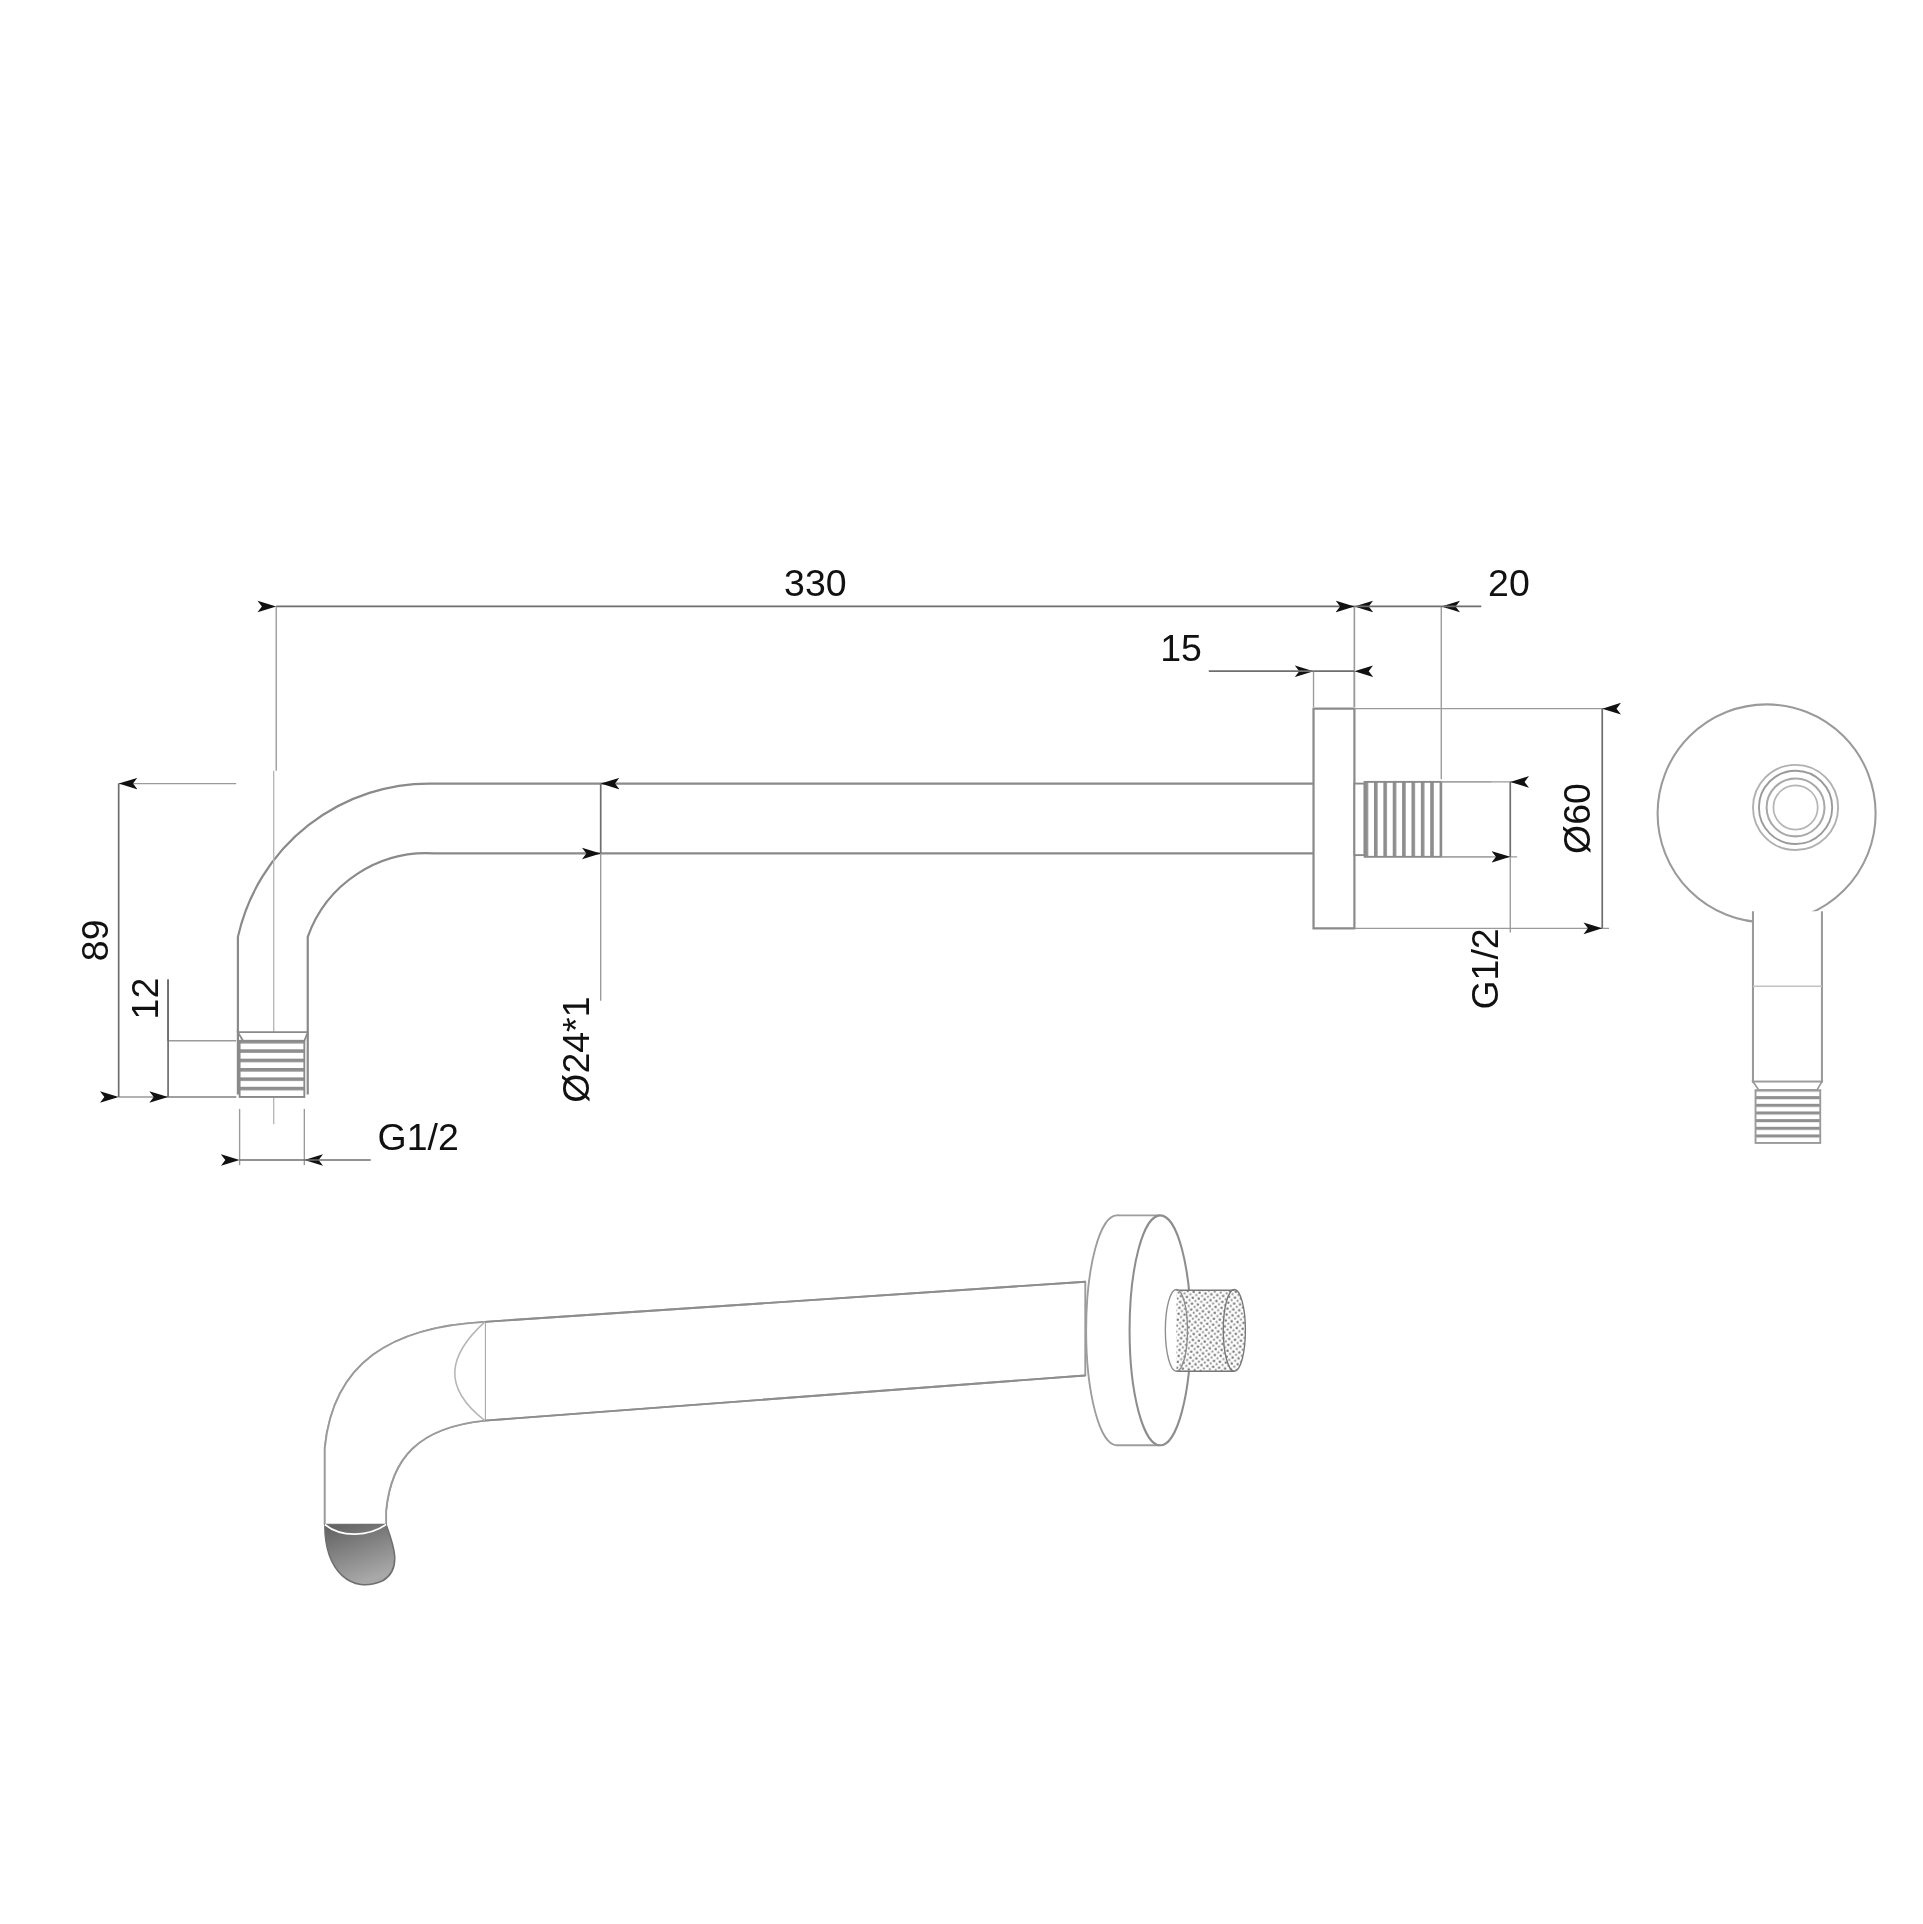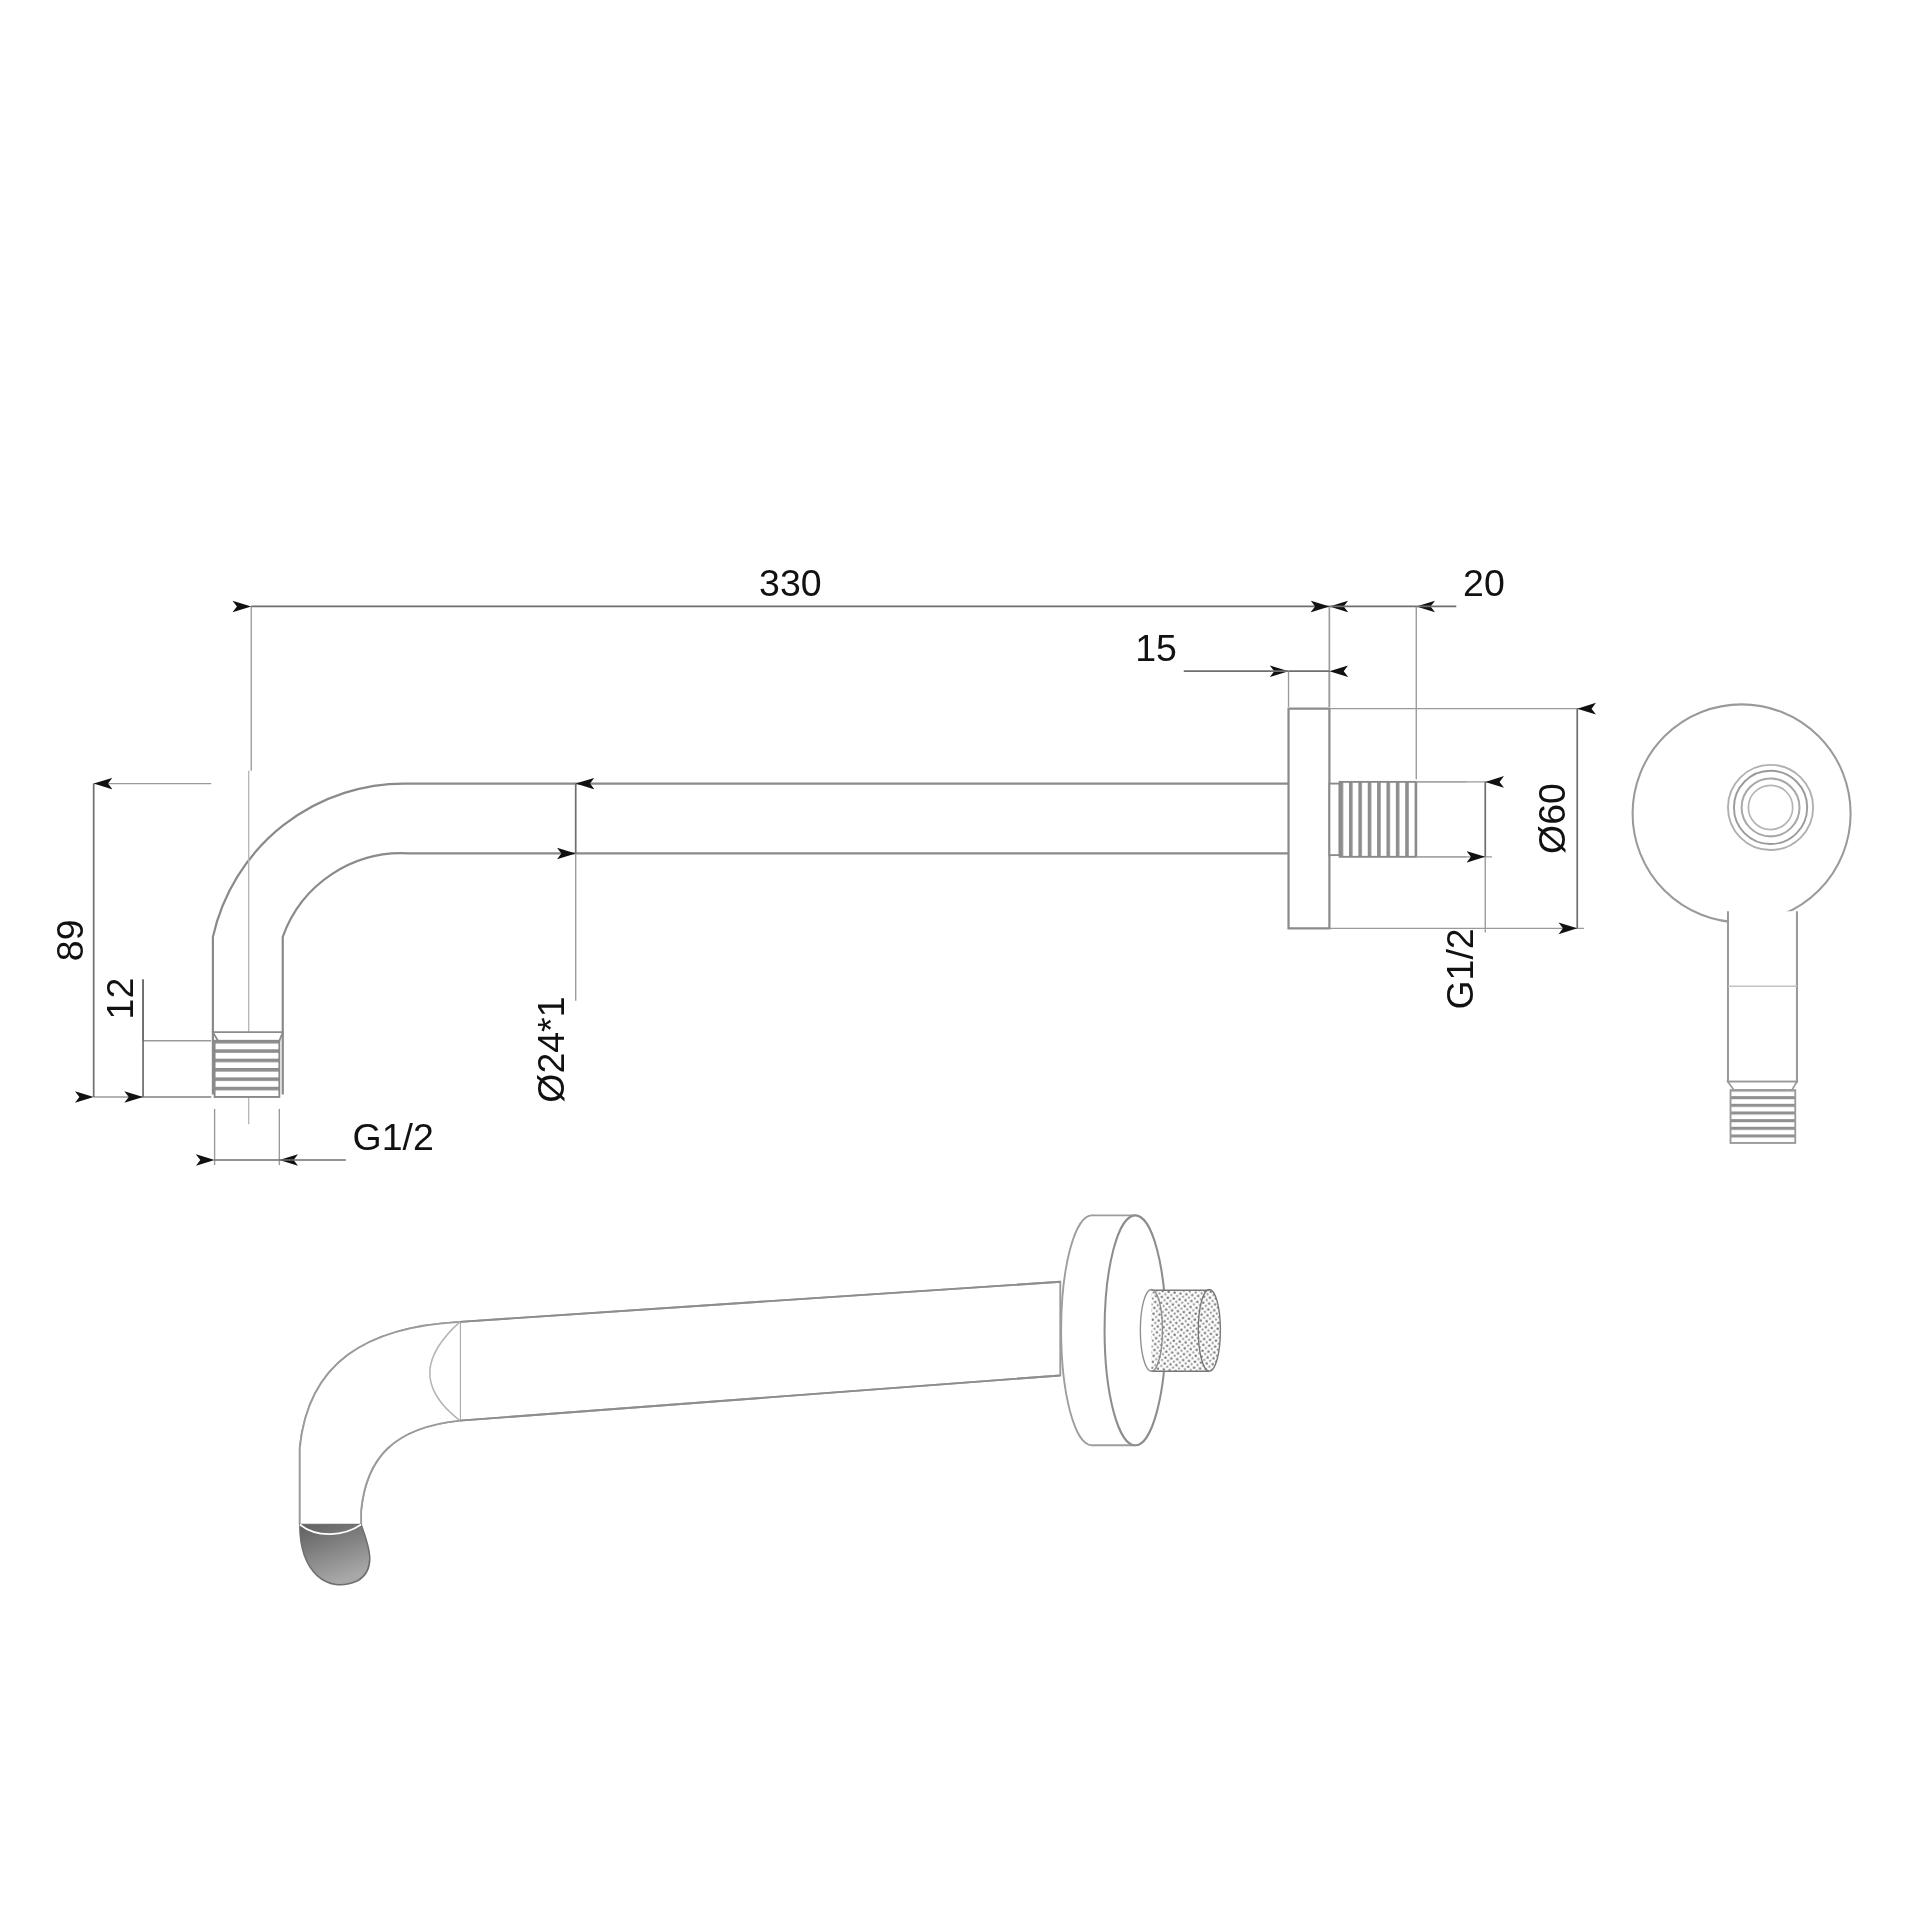--- a/index.html
+++ b/index.html
@@ -1,18 +1,18 @@
 <!DOCTYPE html>
 <html style="font-size:13.6px"><head>
 <meta charset="utf-8">
 <style>
   html,body{margin:0;padding:0;background:#ffffff;}
   body{width:1923px;height:1924px;position:relative;overflow:hidden;
        font-family:"Liberation Sans","DejaVu Sans",sans-serif;color:#111;}
-  #stage{position:absolute;inset:0;}
+  #stage{position:absolute;inset:0;margin-left:25px;}
   svg{position:absolute;left:0;top:0;width:1923px;height:1924px;}
   .dimtxt{font-family:"Liberation Sans","DejaVu Sans",sans-serif;font-size:44px;fill:#111;}
 </style>
 </head>
 <body>
 
 <div id="stage">
 
 <svg viewBox="0 0 2258 2259" xmlns="http://www.w3.org/2000/svg">
 

